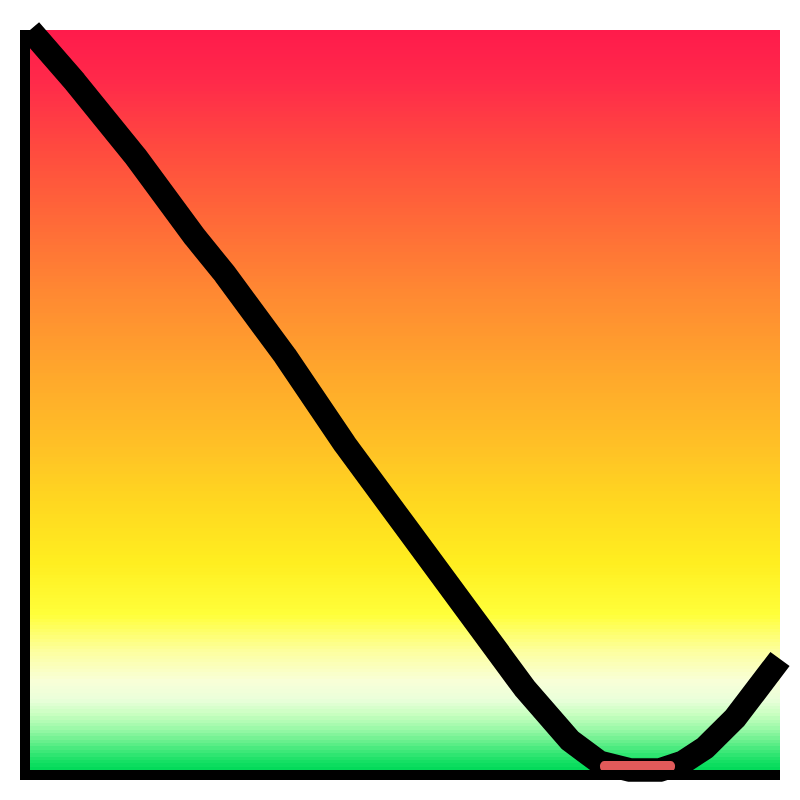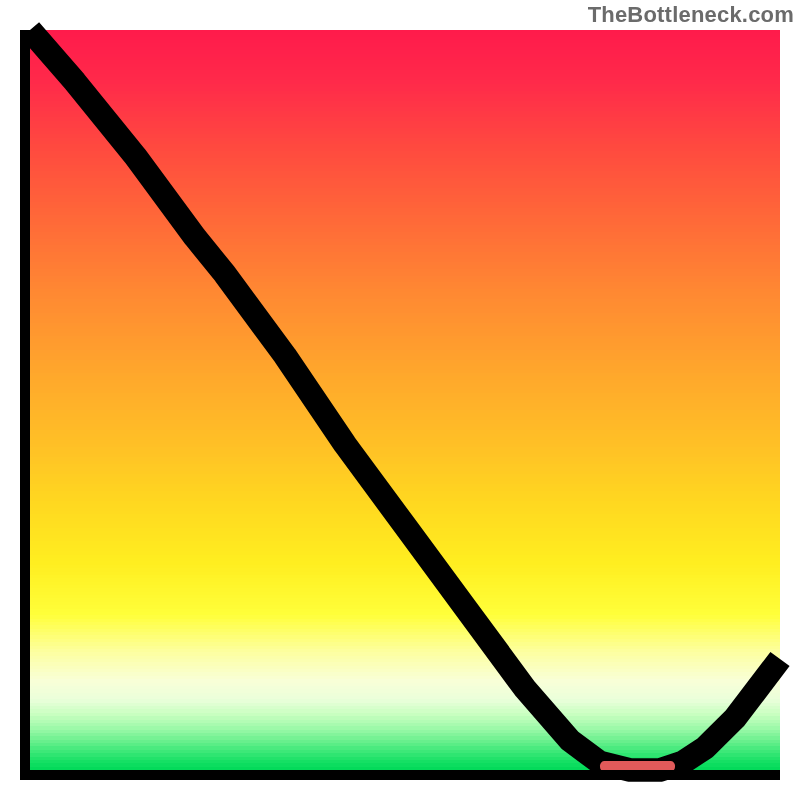--- a/index.html
+++ b/index.html
@@ -51,21 +51,20 @@
     height: calc(100% - 10px);
     overflow: visible;
   }
   svg.curve path { fill: none; stroke: #000; stroke-width: 3.2; stroke-linejoin: round; }
   svg.marker rect { fill: #e15a5a; }
 </style>
 </head>
 <body>
 
 <div class="stage">
-  <div class="watermark">TheBottleneck.com</div>
 
   <div class="plot-frame">
     <div class="grad-area">
         <div class="grad-cell" style="top: 0px; height: 3.96364px; background: rgb(255, 27, 75);"></div>
         <div class="grad-cell" style="top: 3.36364px; height: 3.96364px; background: rgb(255, 28, 75);"></div>
         <div class="grad-cell" style="top: 6.72727px; height: 3.96364px; background: rgb(255, 29, 75);"></div>
         <div class="grad-cell" style="top: 10.0909px; height: 3.96364px; background: rgb(255, 30, 75);"></div>
         <div class="grad-cell" style="top: 13.4545px; height: 3.96364px; background: rgb(255, 31, 75);"></div>
         <div class="grad-cell" style="top: 16.8182px; height: 3.96364px; background: rgb(255, 32, 75);"></div>
         <div class="grad-cell" style="top: 20.1818px; height: 3.96364px; background: rgb(255, 33, 75);"></div>

